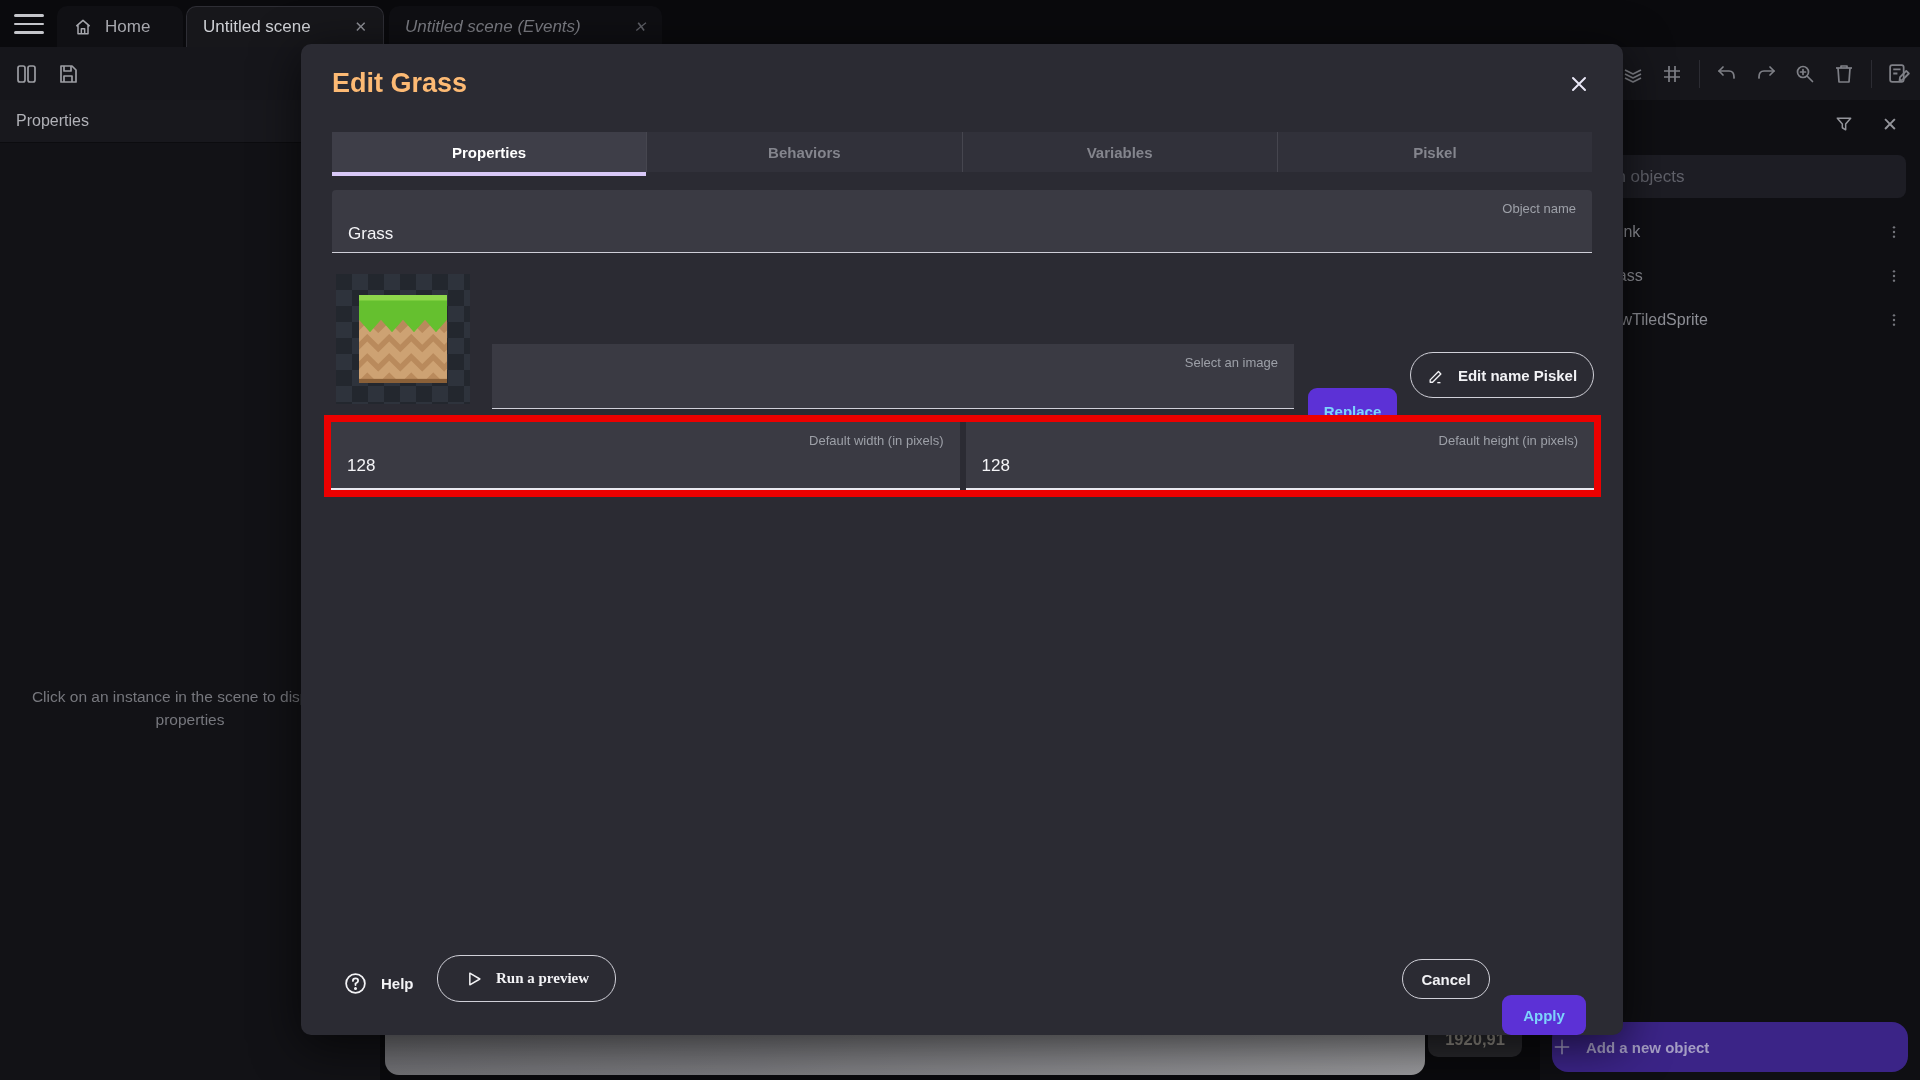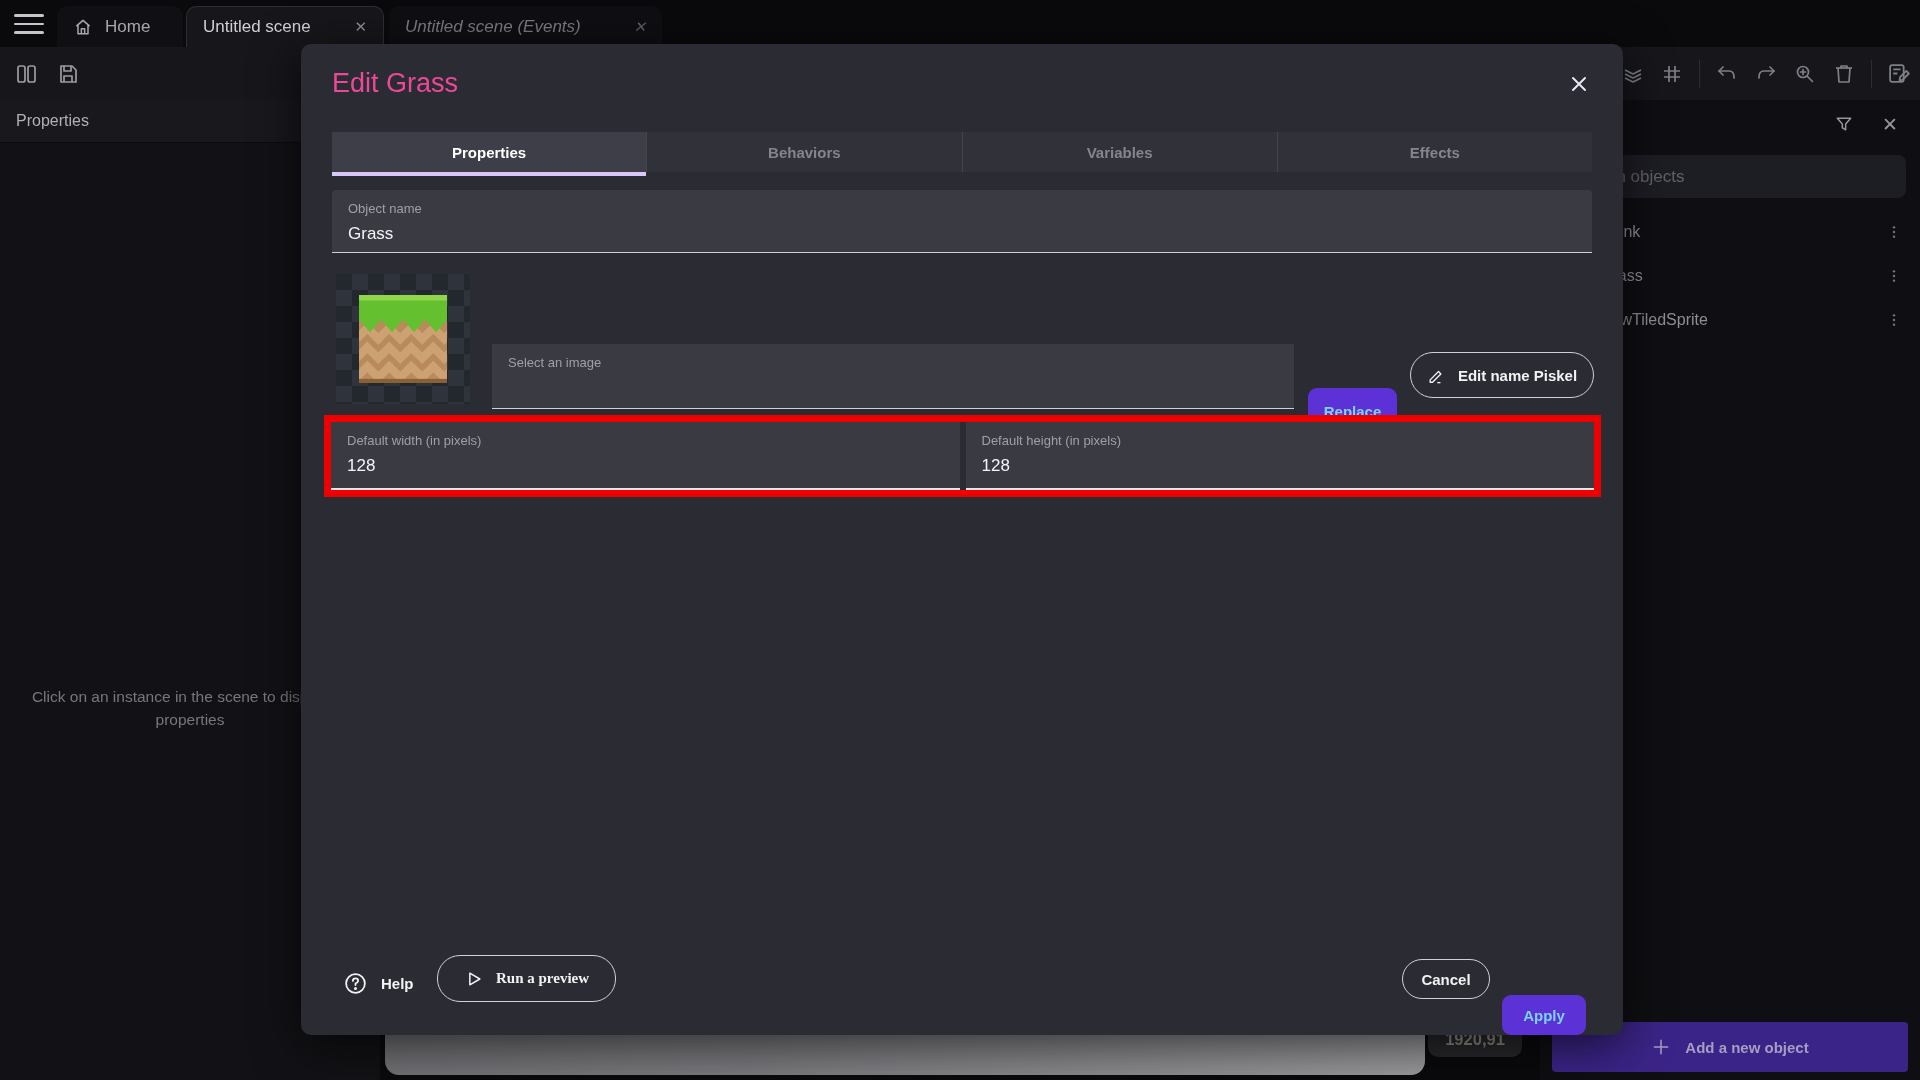--- a/index.html
+++ b/index.html
@@ -49,39 +49,39 @@
   .rp-head .funnel { position:absolute; right:66px; top:14px; color:#94959b; cursor:pointer; }
   .rp-head .close { position:absolute; right:22px; top:13px; color:#94959b; cursor:pointer; font-size:19px; }
   .rp-search { position:absolute; left:16px; top:55px; width:350px; height:43px; background:#1d1d24;
     border:none; border-radius:8px; padding:0 16px; font-size:17px; color:#c9c9cf; outline:none;
     font-family:"Liberation Sans",sans-serif; }
   .rp-search::placeholder { color:#60616a; }
   .objrow { position:absolute; left:0; width:100%; height:44px; display:flex; align-items:center; cursor:pointer; }
   .objrow .oname { margin-left:60px; color:#8e8f96; font-size:16px; }
   .objrow .dots { margin-left:auto; margin-right:18px; color:#74757c; cursor:pointer; }
   .addbtn { position:absolute; left:12px; top:922px; width:356px; height:50px; background:#3b2487;
-    border:none; border-radius:4px; display:flex; align-items:center; justify-content:center; gap:14px;
+    border:none; border-radius:16px; display:flex; align-items:center; gap:14px;
     color:#a59ec4; font-weight:bold; font-size:15px; cursor:pointer; font-family:"Liberation Sans",sans-serif; }
 
   
   .modal { position:absolute; left:301px; top:44px; width:1322px; height:991px; background:#2b2b33;
     border-radius:10px; box-shadow:0 10px 48px rgba(0,0,0,.65); z-index:10; }
-  .m-title { position:absolute; left:31px; top:24px; font-size:27px; font-weight:normal; color:#ec4899; }
+  .m-title { position:absolute; left:31px; top:24px; font-size:27px; font-weight:bold; color:#fdba74; }
   .m-close { position:absolute; right:32px; top:28px; color:#e9e7f6; cursor:pointer; }
 
   .m-tabs { position:absolute; left:31px; top:88px; width:1260px; height:40px; display:flex; }
   .m-tab { flex:1; display:flex; align-items:center; justify-content:center; position:relative;
     background:#31313a; color:#84858d; font-size:15px; font-weight:bold; cursor:pointer;
     border-left:1px solid #46464f; }
   .m-tab:first-child { border-left:none; }
   .m-tab.on { background:#3e3e48; color:#ffffff; }
   .m-tab.on::after { content:""; position:absolute; left:0; right:0; bottom:-4px; height:4px; background:#d9c9f8; }
 
   .field { background:#3a3a43; border-bottom:1px solid #cfcfd8; padding:11px 16px 0 16px; }
-  .field .lab { font-size:13px; color:#9da0a8; }
+  .field .lab { font-size:13px; color:#9da0a8;text-align:right; }
   .field .val { font-size:17px; color:#f4f4f7; margin-top:8px; }
   .f-name { position:absolute; left:31px; top:146px; width:1260px; height:63px; border-radius:4px 4px 0 0; }
 
   .thumb { position:absolute; left:35px; top:230px; width:134px; height:130px;
     background:repeating-conic-gradient(#2e333c 0% 25%, #23272e 0% 50%) 0 0 / 32px 32px;
     display:flex; align-items:center; justify-content:center; }
   .f-img { position:absolute; left:191px; top:300px; width:802px; height:65px; }
 
   .btn { border:none; cursor:pointer; font-family:"Liberation Sans",sans-serif; font-weight:bold; }
   .btn-primary { background:#5c31d6; color:#7dd3fc; border-radius:9px; font-size:15px;margin-top:36px; }
@@ -271,21 +271,21 @@
       <div class="m-tab on">
         <span>Properties</span>
       </div>
       <div class="m-tab">
         <span>Behaviors</span>
       </div>
       <div class="m-tab">
         <span>Variables</span>
       </div>
       <div class="m-tab">
-        <span>Effects</span>
+        <span>Piskel</span>
       </div>
     </div>
 
     <div class="field f-name">
       <div class="lab">Object name</div>
       <div class="val">Grass</div>
     </div>
 
     <div class="thumb">
       <svg width="88" height="88" viewBox="0 0 64 64">

